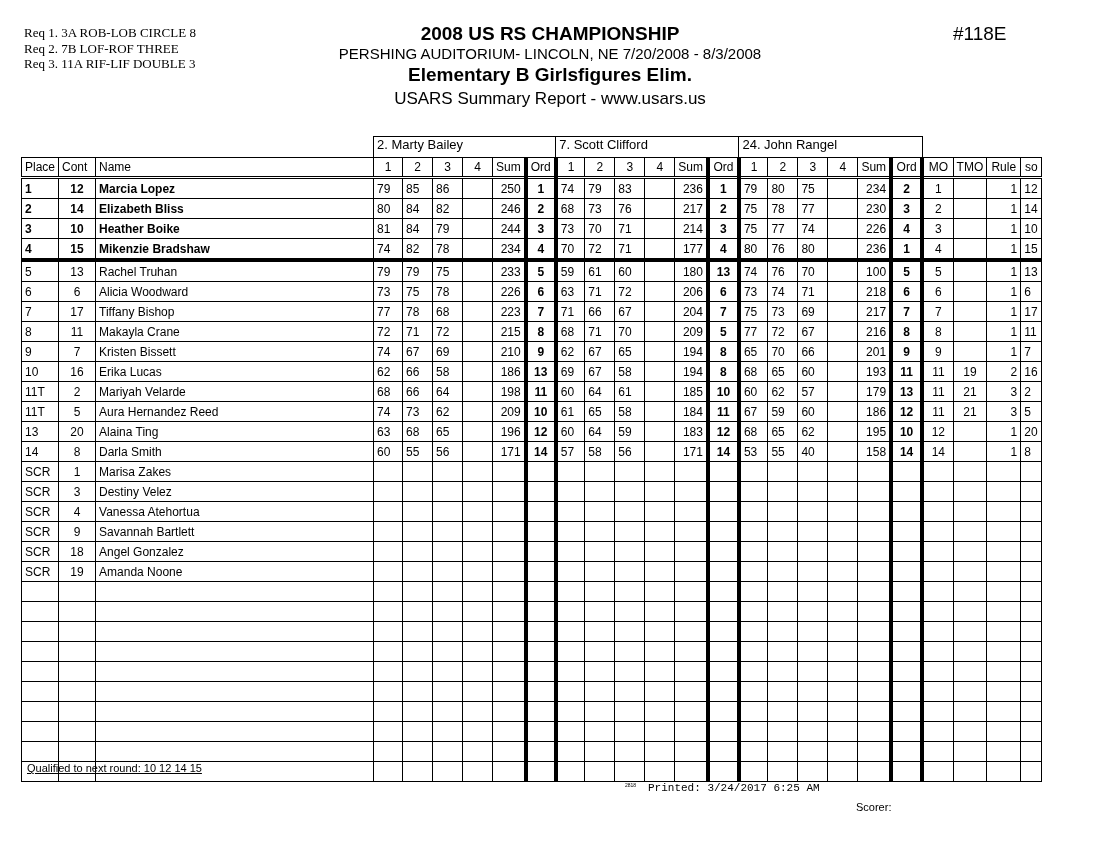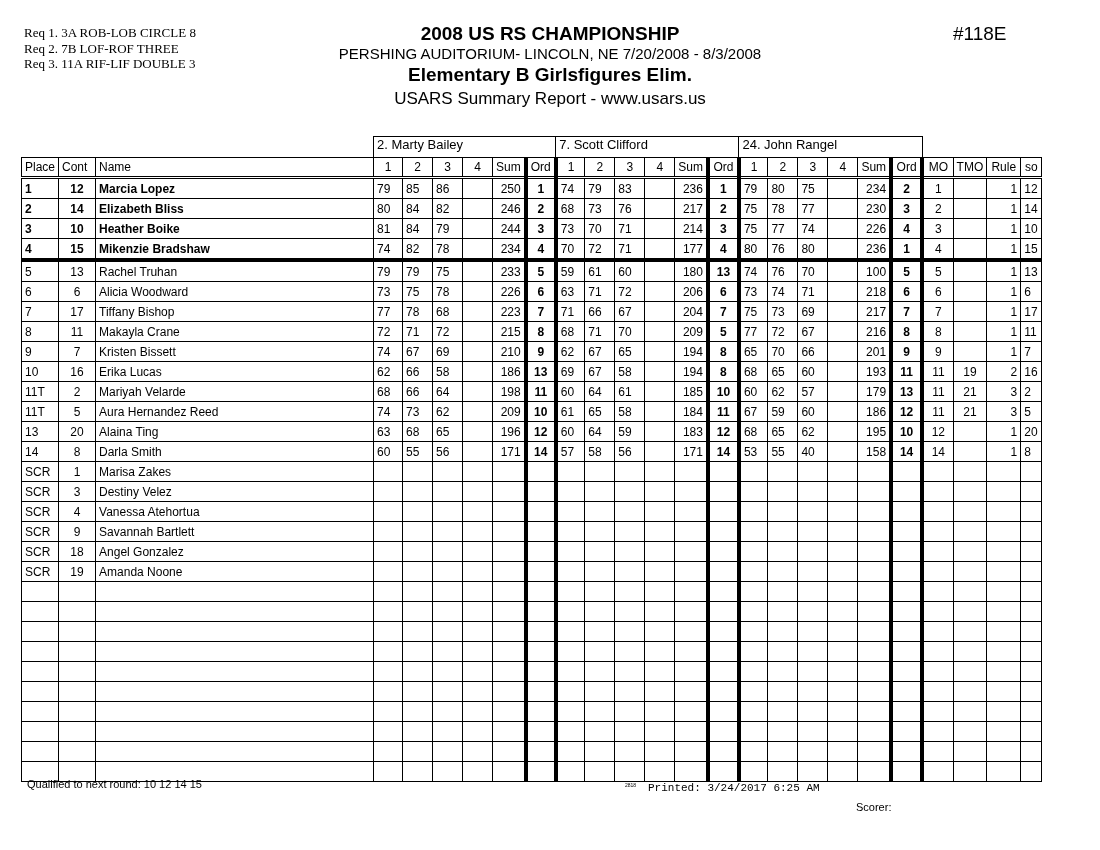--- a/index.html
+++ b/index.html
@@ -18,21 +18,21 @@
   td.judge{font-size:13px;vertical-align:top;padding-top:1px;border-bottom:none;margin-top:32px;}
   tr.colhead td{border-bottom:3px double #000;height:18px;}
   td.c{text-align:center;}
   td.r{text-align:right;}
   td.l{text-align:left;}
   td.ordr{border-right:4px solid #000 !important;}
   td.b{font-weight:bold;}
   tr.qual td{font-weight:bold;}
   tr.qual td.plain{font-weight:normal;}
   tr.cutline td{border-bottom:4px solid #000;}
-  .footer-left{position:absolute;left:27px;top:778px;font-size:11px;}
+  .footer-left{position:absolute;left:27px;top:762px;font-size:11px;text-decoration:underline;}
   .footer-mark{position:absolute;left:625px;top:782px;font-size:5px;}
   .footer-mid{position:absolute;left:648px;top:782px;font-size:11px;font-family:Liberation Mono, monospace;}
   .footer-right{position:absolute;left:856px;top:782px;font-size:11px;margin-top:19px;}
 </style>
 </head>
 <body>
 
 <div class="reqs">
   <div>Req  1.  3A ROB-LOB CIRCLE 8</div>
   <div>Req  2.  7B LOF-ROF THREE</div>

